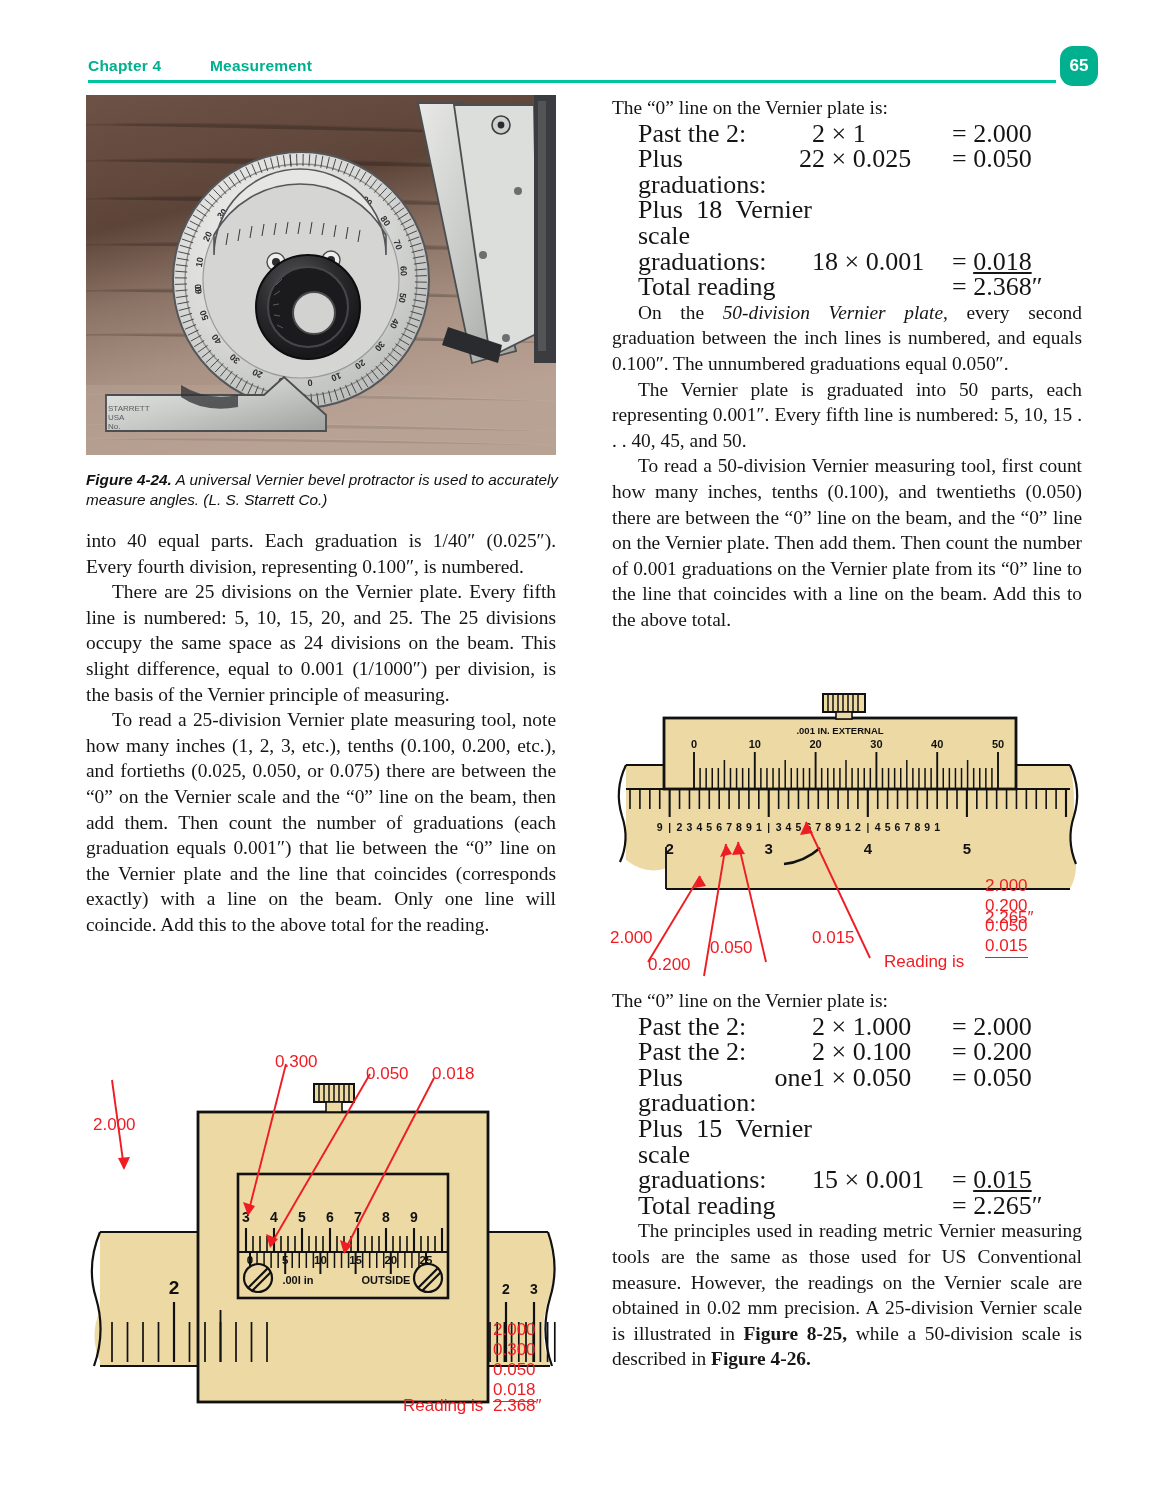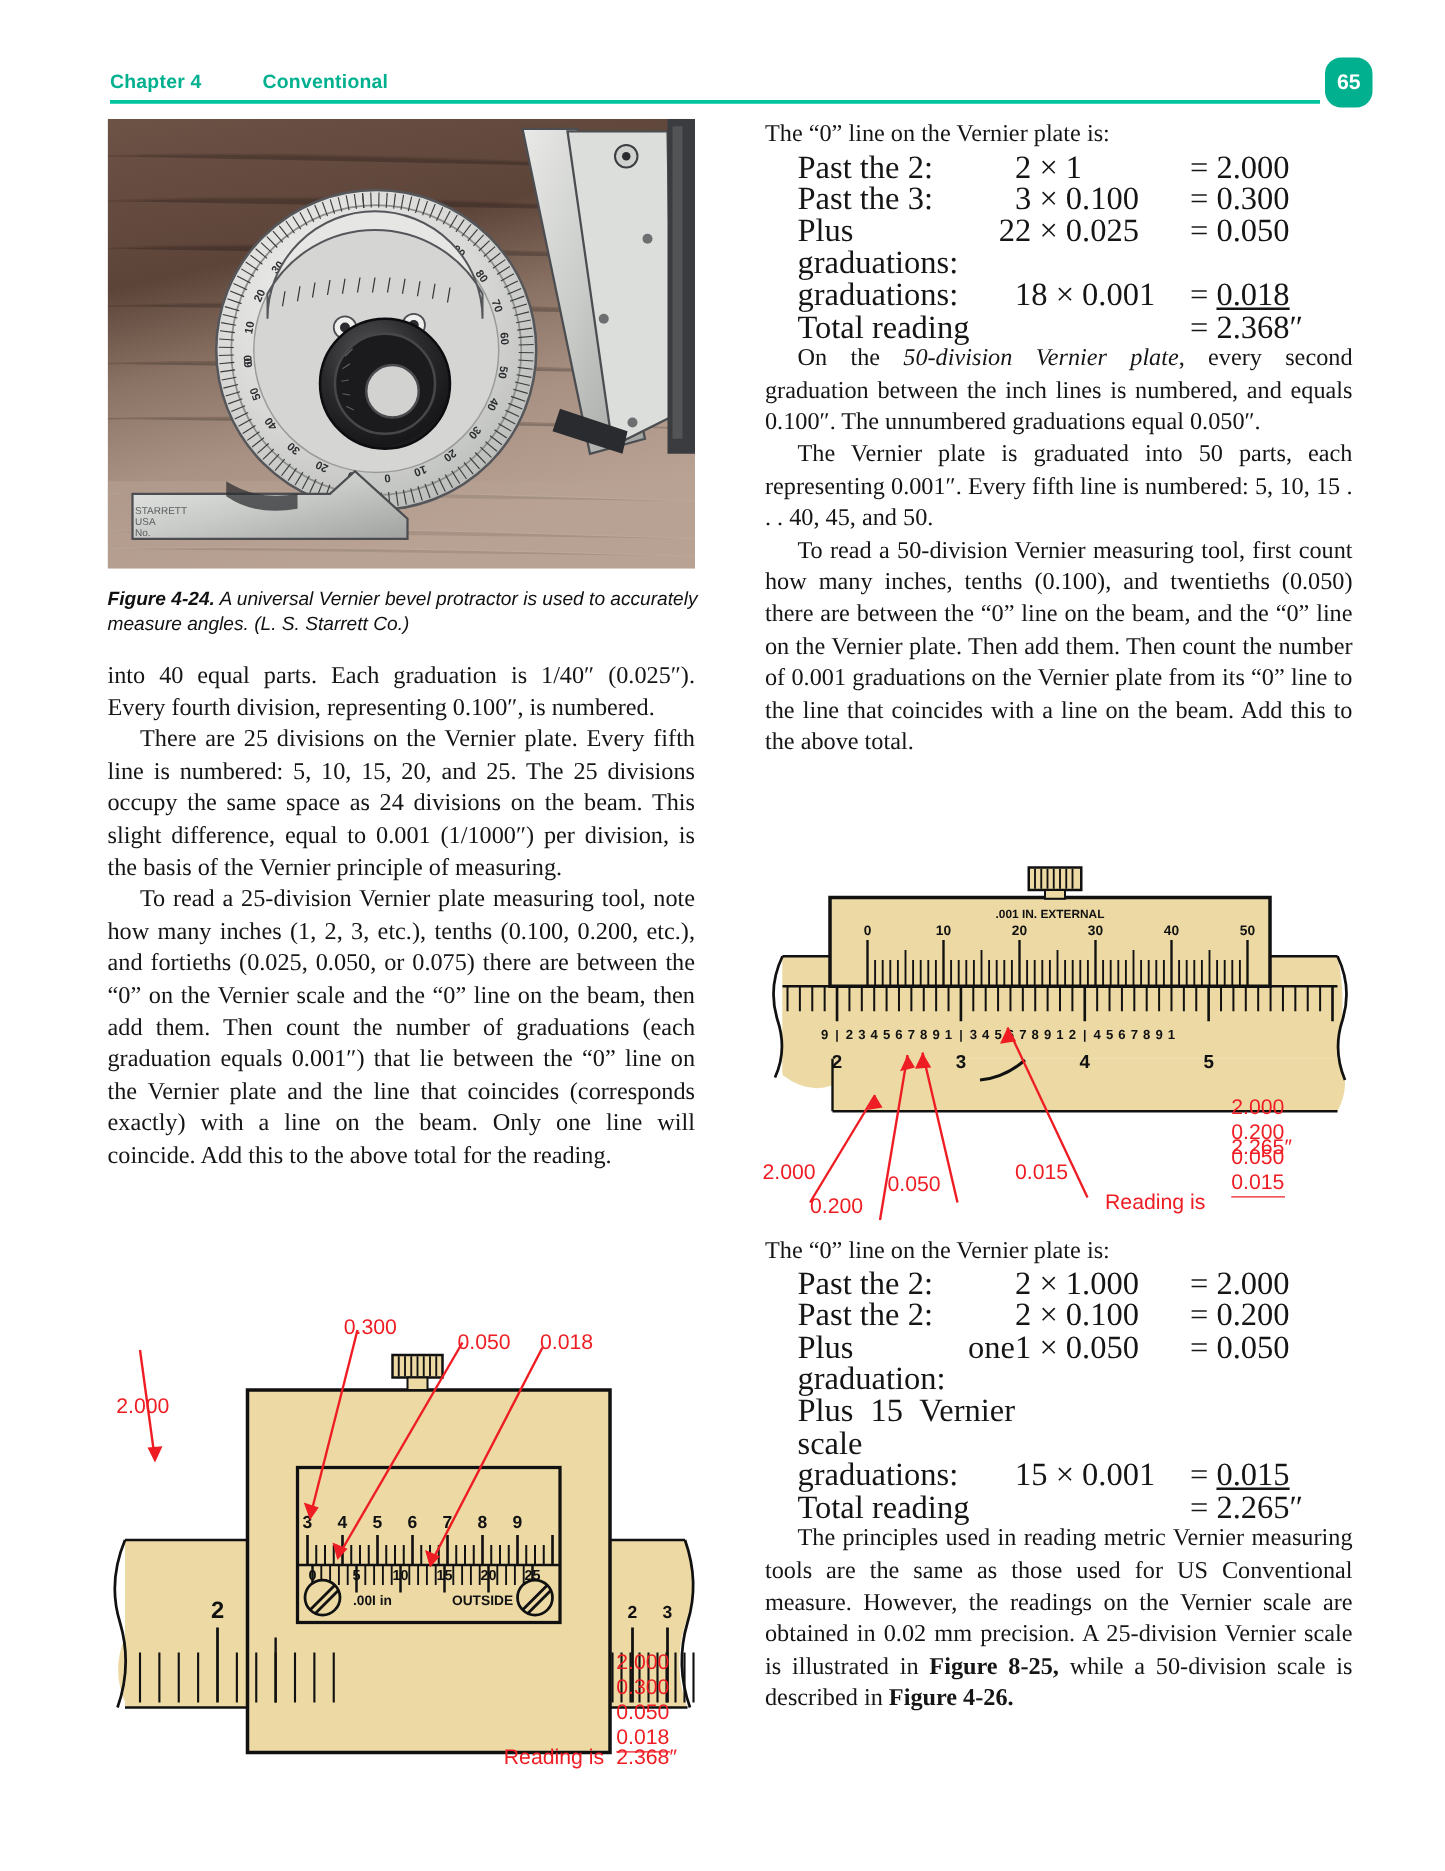--- a/index.html
+++ b/index.html
@@ -76,21 +76,21 @@
   .arrow{stroke:#ee1d23;stroke-width:1.9;fill:none;}
   .ahead{fill:#ee1d23;}
 </style>
 </head>
 <body>
 
 <div class="page">
 
   <div class="header">
     <span class="head-chapter">Chapter 4</span>
-    <span class="head-title">Conventional</span>
+    <span class="head-title">Measurement</span>
   </div>
   <div class="head-rule"></div>
   <div class="pagenum-box">65</div>
 
   <div class="photo-wrap">
     <svg class="photo" width="470" height="360" viewBox="0 0 470 360">
       <defs>
         <linearGradient id="wood" x1="0" y1="0" x2="0.3" y2="1">
           <stop offset="0%" stop-color="#6d5246"></stop>
           <stop offset="35%" stop-color="#5d4439"></stop>
@@ -363,28 +363,28 @@
 
   <div class="col col-right">
     <p class="body">The “0” line on the Vernier plate is:</p>
     <div class="readtable" id="table1">
         <div class="row">
           <div class="c1">Past the 2:</div>
           <div class="c2">2 × 1</div>
           <div class="c3">= 2.000</div>
         </div>
         <div class="row">
-          <div class="c1">Past the 3:</div>
-          <div class="c2">3 × 0.100</div>
-          <div class="c3">= 0.300</div>
-        </div>
-        <div class="row">
           <div class="c1">Plus 2 graduations:</div>
           <div class="c2">2 × 0.025</div>
           <div class="c3">= 0.050</div>
+        </div>
+        <div class="row">
+          <div class="c1">Plus 18 Vernier scale</div>
+          <div class="c2"></div>
+          <div class="c3"></div>
         </div>
         <div class="row">
           <div class="c1">  graduations:</div>
           <div class="c2">18 × 0.001</div>
           <div class="c3"><span>= </span><span class="uline">0.018</span></div>
         </div>
         <div class="row">
           <div class="c1">Total reading</div>
           <div class="c2"></div>
           <div class="c3">= 2.368″</div>

